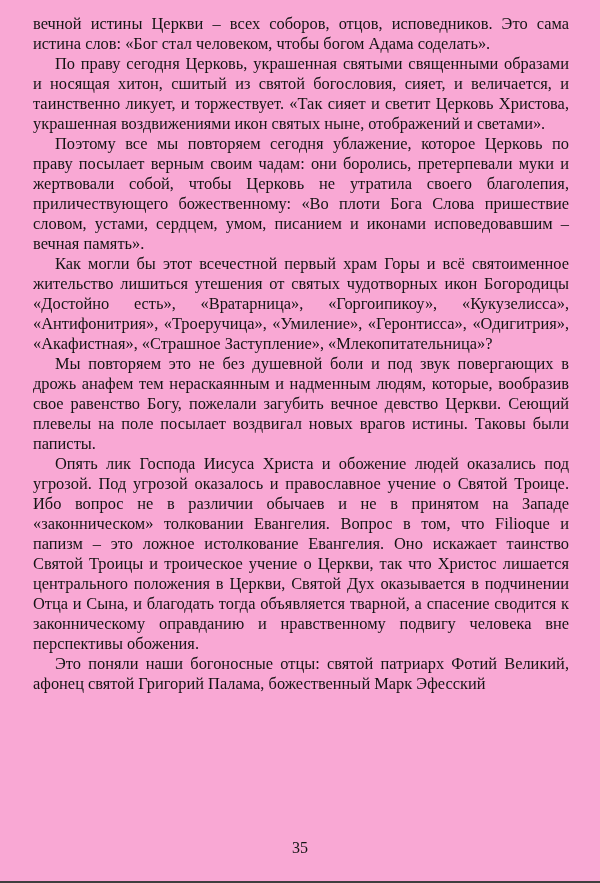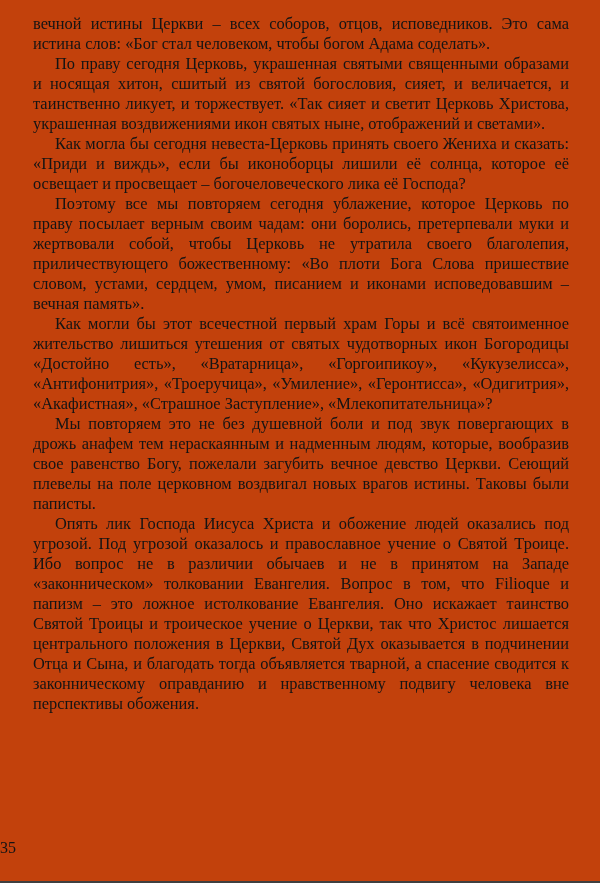--- a/index.html
+++ b/index.html
@@ -4,21 +4,21 @@
 <style>
   html, body {
     margin: 0;
     padding: 0;
     background: #ffffff;
   }
   .page {
     position: relative;
     width: 600px;
     height: 883px;
-    background: #c2410c;
+    background: #f9a8d4;
     overflow: hidden;
     font-family: "Liberation Serif", "DejaVu Serif", serif;
     color: #141414;
   }
   .text-block {
     position: absolute;
     left: 33px;
     top: 14px;
     width: 536px;
     font-size: 16.4px;
@@ -31,40 +31,41 @@
     text-indent: 22px;
   }
   .text-block p.no-indent {
     text-indent: 0;
   }
   .page-number {
     position: absolute;
     top: 838px;
     left: 0;
     width: 100%;
+    text-align: center;
     font-size: 16px;
     line-height: 20px;
   }
   .scan-edge-bottom {
     position: absolute;
     left: 0;
     bottom: 0;
     width: 100%;
     height: 2px;
     background: #3f3f3f;
   }
 </style>
 </head>
 <body>
 
 <div class="page">
   <div class="text-block">
       <p class="no-indent">вечной истины Церкви – всех соборов, отцов, исповедников. Это сама истина слов: «Бог стал человеком, чтобы богом Адама соделать».</p>
       <p>По праву сегодня Церковь, украшенная святыми священными образами и носящая хитон, сшитый из святой богословия, сияет, и величается, и таинственно ликует, и торжествует. «Так сияет и светит Церковь Христова, украшенная воздвижениями икон святых ныне, отображений и светами».</p>
-      <p>Как могла бы сегодня невеста-Церковь принять своего Жениха и сказать: «Приди и виждь», если бы иконоборцы лишили её солнца, которое её освещает и просвещает – богочеловеческого лика её Господа?</p>
       <p>Поэтому все мы повторяем сегодня ублажение, которое Церковь по праву посылает верным своим чадам: они боролись, претерпевали муки и жертвовали собой, чтобы Церковь не утратила своего благолепия, приличествующего божественному: «Во плоти Бога Слова пришествие словом, устами, сердцем, умом, писанием и иконами исповедовавшим – вечная память».</p>
       <p>Как могли бы этот всечестной первый храм Горы и всё святоименное жительство лишиться утешения от святых чудотворных икон Богородицы «Достойно есть», «Вратарница», «Горгоипикоу», «Кукузелисса», «Антифонитрия», «Троеручица», «Умиление», «Геронтисса», «Одигитрия», «Акафистная», «Страшное Заступление», «Млекопитательница»?</p>
-      <p>Мы повторяем это не без душевной боли и под звук повергающих в дрожь анафем тем нераскаянным и надменным людям, которые, вообразив свое равенство Богу, пожелали загубить вечное девство Церкви. Сеющий плевелы на поле церковном воздвигал новых врагов истины. Таковы были паписты.</p>
+      <p>Мы повторяем это не без душевной боли и под звук повергающих в дрожь анафем тем нераскаянным и надменным людям, которые, вообразив свое равенство Богу, пожелали загубить вечное девство Церкви. Сеющий плевелы на поле посылает воздвигал новых врагов истины. Таковы были паписты.</p>
       <p>Опять лик Господа Иисуса Христа и обожение людей оказались под угрозой. Под угрозой оказалось и православное учение о Святой Троице. Ибо вопрос не в различии обычаев и не в принятом на Западе «законническом» толковании Евангелия. Вопрос в том, что Filioque и папизм – это ложное истолкование Евангелия. Оно искажает таинство Святой Троицы и троическое учение о Церкви, так что Христос лишается центрального положения в Церкви, Святой Дух оказывается в подчинении Отца и Сына, и благодать тогда объявляется тварной, а спасение сводится к законническому оправданию и нравственному подвигу человека вне перспективы обожения.</p>
+      <p>Это поняли наши богоносные отцы: святой патриарх Фотий Великий, афонец святой Григорий Палама, божественный Марк Эфесский</p>
     </div>
   <div class="page-number">35</div>
   <div class="scan-edge-bottom"></div>
 </div>
 
 </body></html>

